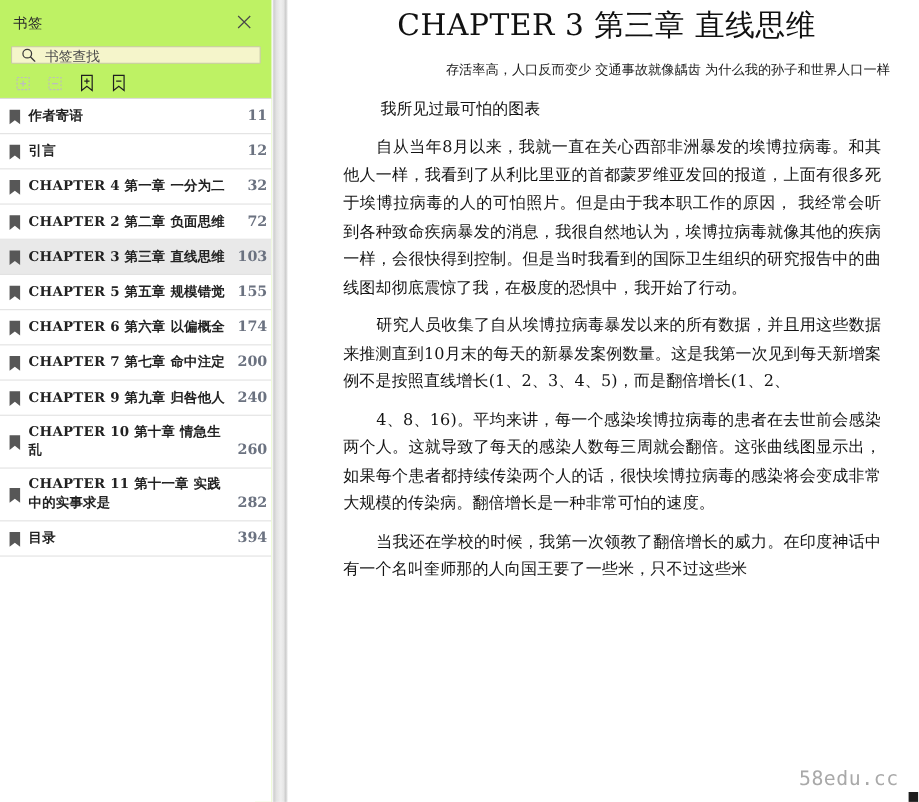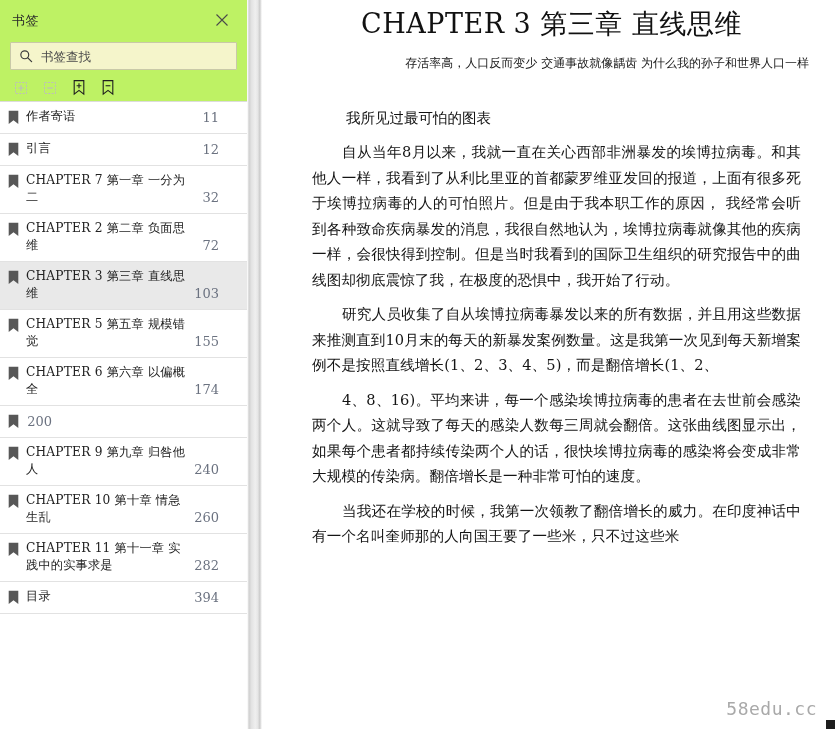--- a/index.html
+++ b/index.html
@@ -56,21 +56,21 @@
     justify-content: center;
     cursor: pointer;
     color: #555;
   }
   .close-btn svg { display:block; }
 
   .sb-search-wrap {
     padding: 2px 10px 0 10px;
   }
   .sb-search {
-    height: 28px;
+    height: 16px;
     background: #f5f5cb;
     border: 1px solid #c9c9a8;
     border-radius: 1px;
     display: flex;
     align-items: center;
     padding: 0 8px;
     box-sizing: border-box;
   }
   .sb-search svg { display:block; flex: 0 0 auto; }
   .sb-search input {
@@ -109,26 +109,27 @@
 
   
   .sb-list {
     flex: 1;
     overflow: hidden;
     background: #ffffff;
   }
   .bm-row {
     position: relative;
     display: flex;
-    align-items: flex-start;
-    padding: 6px 28px 7px 8px;
+    align-items: center;
+    padding: 6px 4px 7px 8px;
     box-sizing: border-box;
     border-bottom: 1px solid #e2e2e2;
     cursor: pointer;
     min-height: 32px;
+    font-weight: bold;
   }
   .bm-row.selected { background: #e9e9e9; }
   .bm-ico {
     flex: 0 0 auto;
     margin-top: 2px;
     margin-right: 7px;
   }
   .bm-ico svg { display: block; }
   .bm-label {
     flex: 1;
@@ -191,21 +192,21 @@
     line-height: 26px;
     margin: 8px 0 0 0;
     text-align: justify;
     text-align-last: right;
     padding: 0 10px 0 38px;
   }
   .doc-h2 {
     font-family: Liberation Sans, sans-serif;
     font-size: 14.5px;
     color: #111;
-    margin: 30px 0 0 0;
+    margin: 12px 0 0 0;
     padding-left: 62px;
     line-height: 24px;
     font-weight: normal;
   }
   .doc-p {
     font-family: "DejaVu Serif", "Liberation Serif", serif;
     font-size: 14.6px;
     color: #141414;
     line-height: 25.5px;
     margin: 9px 0 0 0;
@@ -314,21 +315,21 @@
           </span>
           <span class="bm-label">引言</span>
           <span class="bm-page">12</span>
         </div>
         <div class="bm-row">
           <span class="bm-ico">
             <svg width="11" height="15" viewBox="0 0 11 15" aria-hidden="true">
               <path d="M0.7 0.7 H10.3 V14.0 L5.5 10.3 L0.7 14.0 Z" fill="#575757"></path>
             </svg>
           </span>
-          <span class="bm-label">CHAPTER 7  第一章  一分为二</span>
+          <span class="bm-label">CHAPTER 4  第一章  一分为二</span>
           <span class="bm-page">32</span>
         </div>
         <div class="bm-row">
           <span class="bm-ico">
             <svg width="11" height="15" viewBox="0 0 11 15" aria-hidden="true">
               <path d="M0.7 0.7 H10.3 V14.0 L5.5 10.3 L0.7 14.0 Z" fill="#575757"></path>
             </svg>
           </span>
           <span class="bm-label">CHAPTER 2  第二章  负面思维</span>
           <span class="bm-page">72</span>
@@ -359,20 +360,21 @@
           </span>
           <span class="bm-label">CHAPTER 6  第六章  以偏概全</span>
           <span class="bm-page">174</span>
         </div>
         <div class="bm-row">
           <span class="bm-ico">
             <svg width="11" height="15" viewBox="0 0 11 15" aria-hidden="true">
               <path d="M0.7 0.7 H10.3 V14.0 L5.5 10.3 L0.7 14.0 Z" fill="#575757"></path>
             </svg>
           </span>
+          <span class="bm-label">CHAPTER 7  第七章  命中注定</span>
           <span class="bm-page">200</span>
         </div>
         <div class="bm-row">
           <span class="bm-ico">
             <svg width="11" height="15" viewBox="0 0 11 15" aria-hidden="true">
               <path d="M0.7 0.7 H10.3 V14.0 L5.5 10.3 L0.7 14.0 Z" fill="#575757"></path>
             </svg>
           </span>
           <span class="bm-label">CHAPTER 9  第九章  归咎他人</span>
           <span class="bm-page">240</span>

